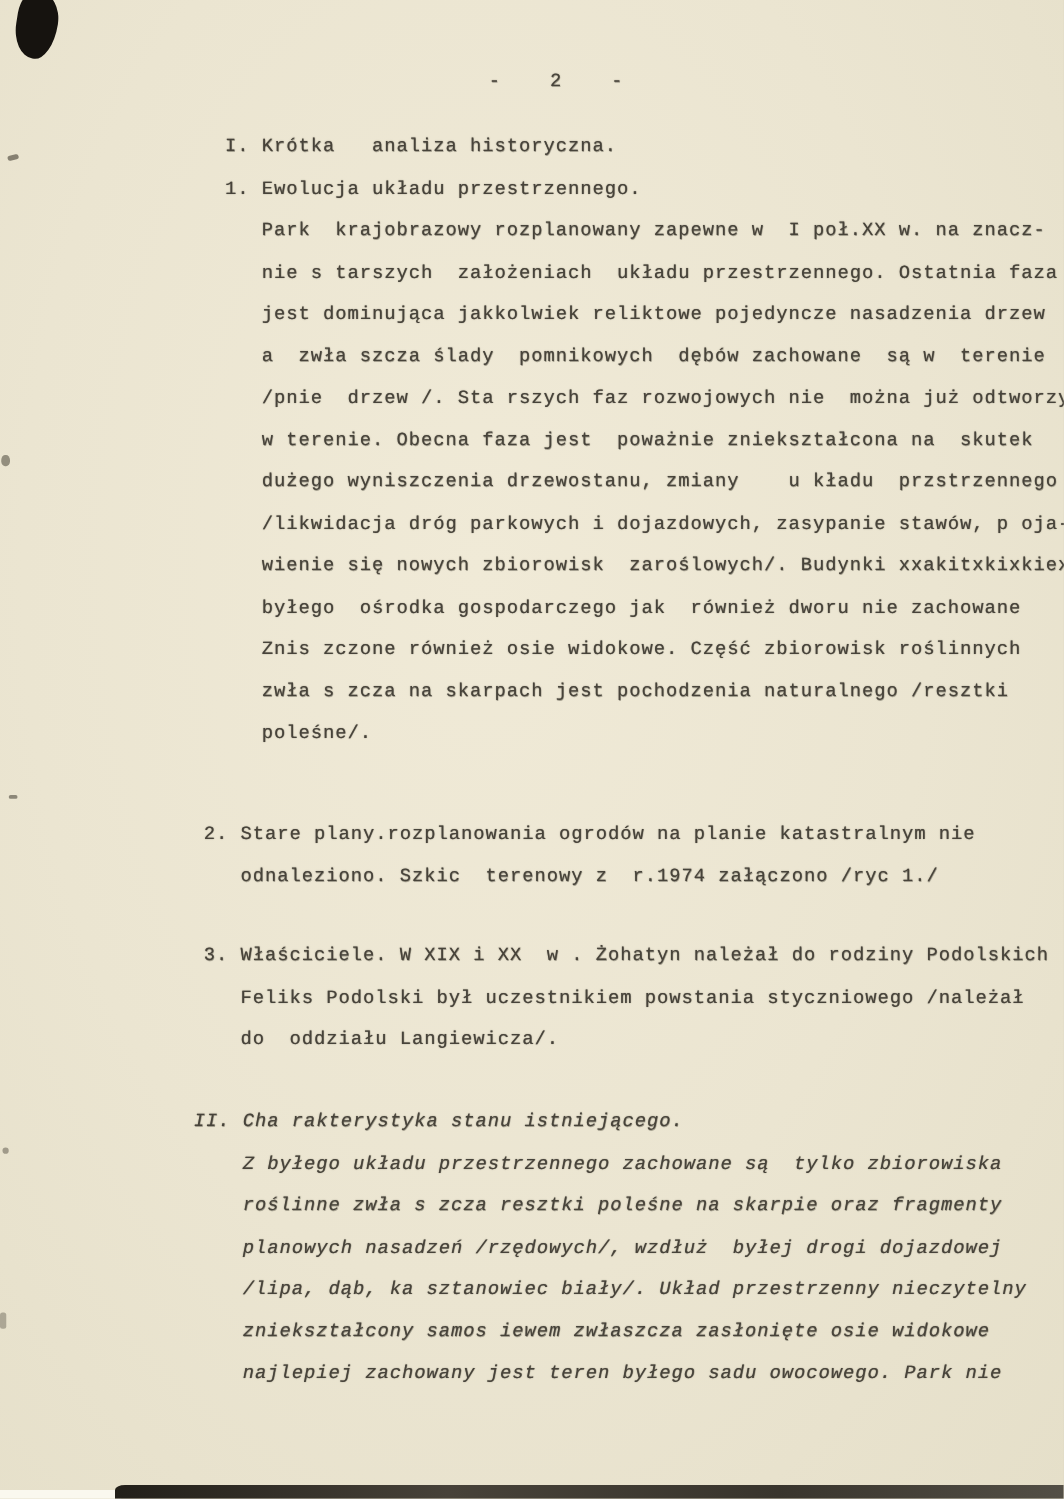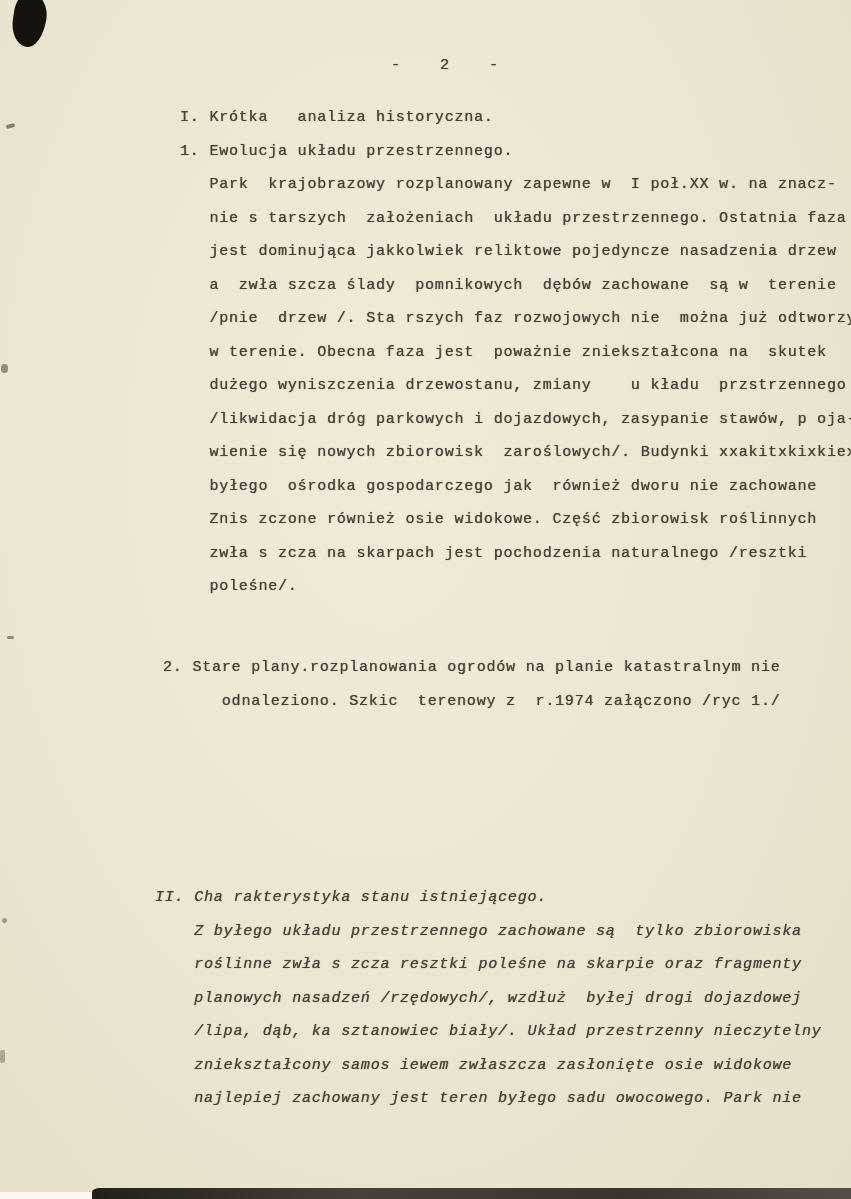--- a/index.html
+++ b/index.html
@@ -21,21 +21,21 @@
     font-size:15px;
     line-height:33.5px;
     letter-spacing:0.8px;
     color:#47433a;
     text-shadow:0 0 1px rgba(72,66,55,0.65), 0.4px 0.4px 0.5px rgba(60,56,46,0.35);
     white-space:pre;
     background:transparent;
   }
   .page-number { top:49px; left:391px; }
   .block-main  { top:101px; left:147px;margin-left:33px; }
-  .block-item2 { top:651px; left:163px;text-align:right; }
+  .block-item2 { top:651px; left:163px; }
   .block-item3 { top:748px; left:163px; }
   .block-sec2  { top:881px; left:155px;font-style:italic; }
 
   
   .ink-blot {
     position:absolute; left:13px; top:-7px;
     width:33px; height:54px;
     background:#16130f;
     border-radius:42% 58% 46% 54% / 38% 46% 58% 50%;
     transform:rotate(9deg);
@@ -85,20 +85,23 @@
    /likwidacja dróg parkowych i dojazdowych, zasypanie stawów, p oja-
    wienie się nowych zbiorowisk  zaroślowych/. Budynki xxakitxkixkiex
    byłego  ośrodka gospodarczego jak  również dworu nie zachowane
    Znis zczone również osie widokowe. Część zbiorowisk roślinnych
    zwła s zcza na skarpach jest pochodzenia naturalnego /resztki
    poleśne/.</pre>
 
   <pre class="typed block-item2">2. Stare plany.rozplanowania ogrodów na planie katastralnym nie
    odnaleziono. Szkic  terenowy z  r.1974 załączono /ryc 1./</pre>
 
+  <pre class="typed block-item3">3. Właściciele. W XIX i XX  w . Żohatyn należał do rodziny Podolskich
+   Feliks Podolski był uczestnikiem powstania styczniowego /należał
+   do  oddziału Langiewicza/.</pre>
 
   <pre class="typed block-sec2">II. Cha rakterystyka stanu istniejącego.
     Z byłego układu przestrzennego zachowane są  tylko zbiorowiska
     roślinne zwła s zcza resztki poleśne na skarpie oraz fragmenty
     planowych nasadzeń /rzędowych/, wzdłuż  byłej drogi dojazdowej
     /lipa, dąb, ka sztanowiec biały/. Układ przestrzenny nieczytelny
     zniekształcony samos iewem zwłaszcza zasłonięte osie widokowe
     najlepiej zachowany jest teren byłego sadu owocowego. Park nie</pre>
 
   <div class="bottom-white"></div>

